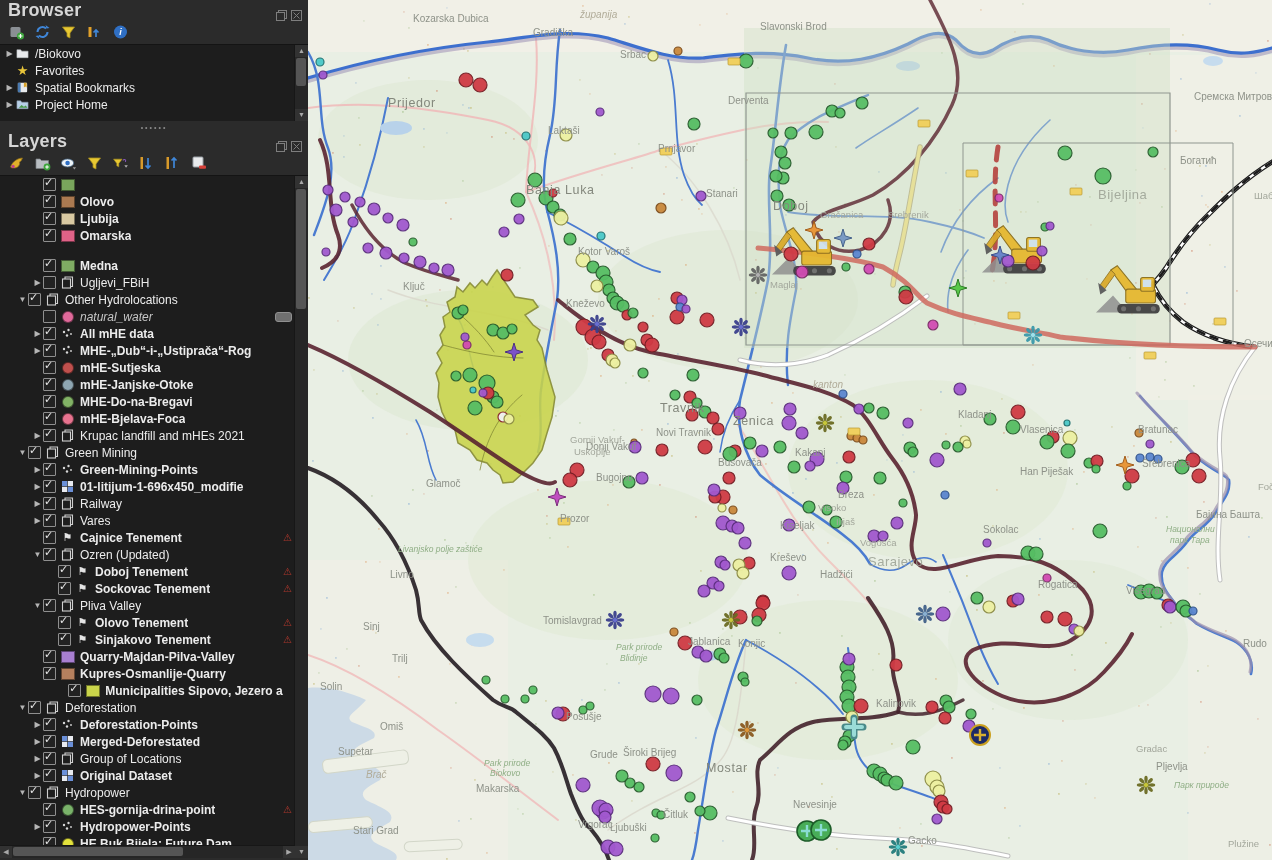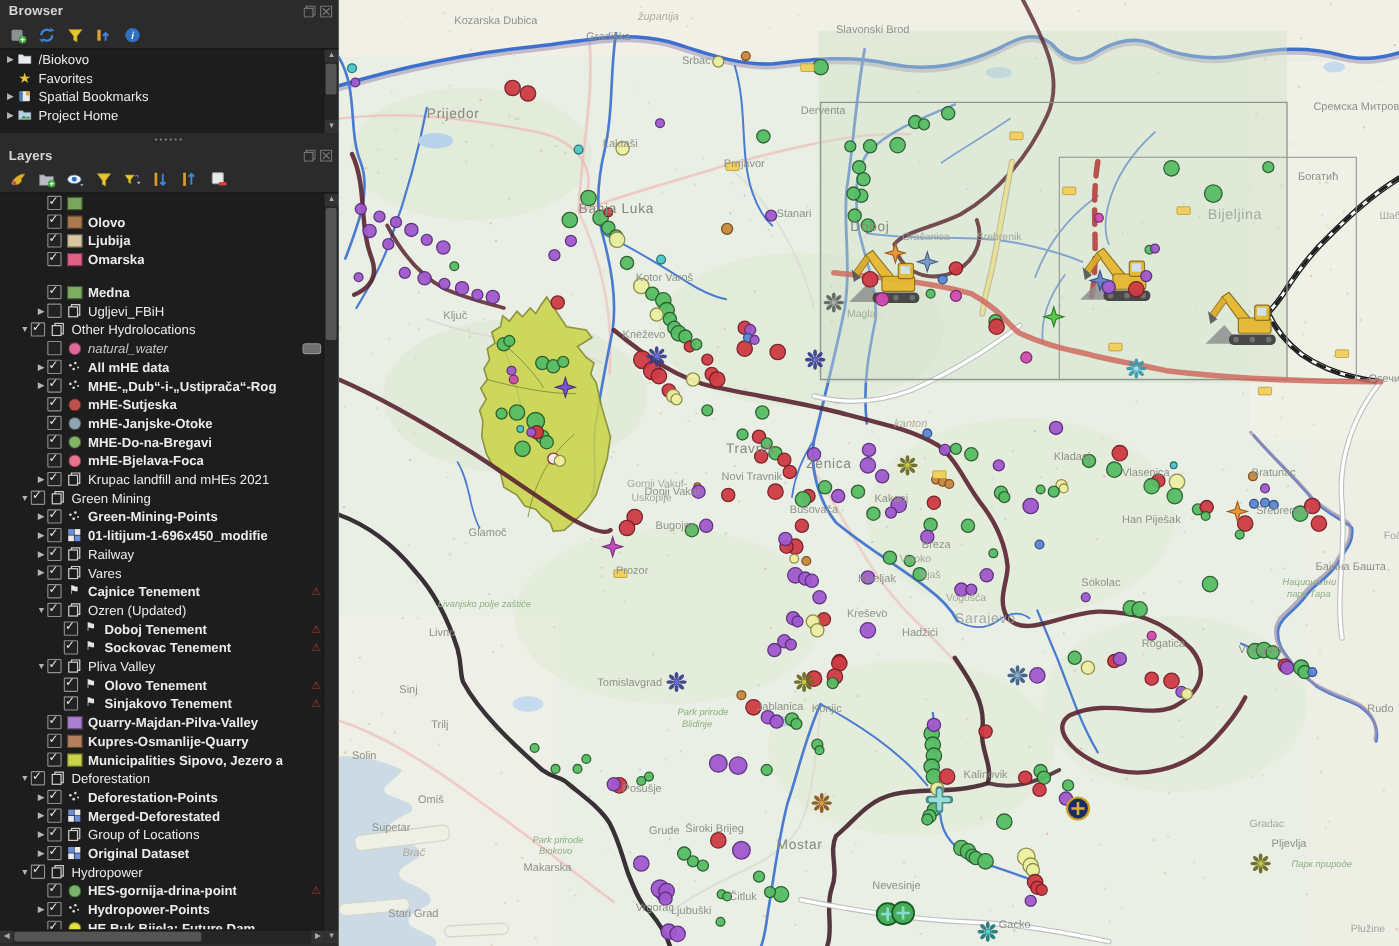--- a/index.html
+++ b/index.html
@@ -1,19 +1,19 @@
 <!DOCTYPE html>
 <html><head>
 <meta charset="utf-8">
 <style>
   html,body{margin:0;padding:0;background:#111;}
   .app{position:relative;width:1272px;height:860px;overflow:hidden;font-family:"Liberation Sans",sans-serif;background:#1c1c1c;}
   .sidebar{position:absolute;left:0;top:0;width:308px;height:860px;background:#262626;border-right:1px solid #101010;}
   .panel{position:absolute;left:0;width:308px;background:#2b2b2b;}
-  .panel-hdr{height:18px;display:flex;align-items:center;padding:1px 6px 0 8px;color:#d6d6d6;font-size:12px;font-weight:bold;letter-spacing:.2px;}
+  .panel-hdr{height:18px;display:flex;align-items:center;padding:1px 6px 0 8px;color:#d6d6d6;font-size:18px;font-weight:bold;letter-spacing:.2px;}
   .panel-hdr .sp{flex:1;}
   .win-btn{width:11px;height:11px;margin-left:4px;opacity:.75;}
   .toolbar{display:flex;align-items:center;gap:9px;padding:5px 6px 4px 8px;}
   .tb-ico{width:17px;height:16px;display:inline-block;cursor:pointer;}
   .tb-ico svg{width:100%;height:100%;}
   .tree{position:relative;background:#1d1d1d;overflow:hidden;border-top:1px solid #141414;}
   .trow{display:flex;align-items:center;height:17px;color:#ececec;font-size:12px;white-space:nowrap;cursor:default;}
   .trow .arr{width:11px;text-align:center;color:#b5b5b5;font-size:8px;flex:none;}
   .trow .cb{width:11px;height:11px;border:1px solid #8f8f8f;border-radius:1px;margin-right:4px;flex:none;position:relative;background:#222;}
   .trow .cb.on::after{content:"✓";position:absolute;left:0px;top:-3px;font-size:11px;color:#e8e8e8;}
@@ -459,21 +459,21 @@
             <span class="lbl b">Quarry-Majdan-Pilva-Valley</span>
           </div>
           <div class="trow" style="padding-left: 32px;">
             <span class="arr"></span>
             <span class="cb on"></span>
             <span class="lico">
               <span class="sw-rect" style="background:#b5805e"></span>
             </span>
             <span class="lbl b">Kupres-Osmanlije-Quarry</span>
           </div>
-          <div class="trow" style="padding-left: 32px;">
+          <div class="trow" style="padding-left: 32px; justify-content: center;">
             <span class="arr"></span>
             <span class="cb on"></span>
             <span class="lico">
               <span class="sw-rect" style="background:#c9d44a"></span>
             </span>
             <span class="lbl b">Municipalities Sipovo, Jezero a</span>
           </div>
           <div class="trow" style="padding-left: 17px;">
             <span class="arr">▼</span>
             <span class="cb on"></span>

